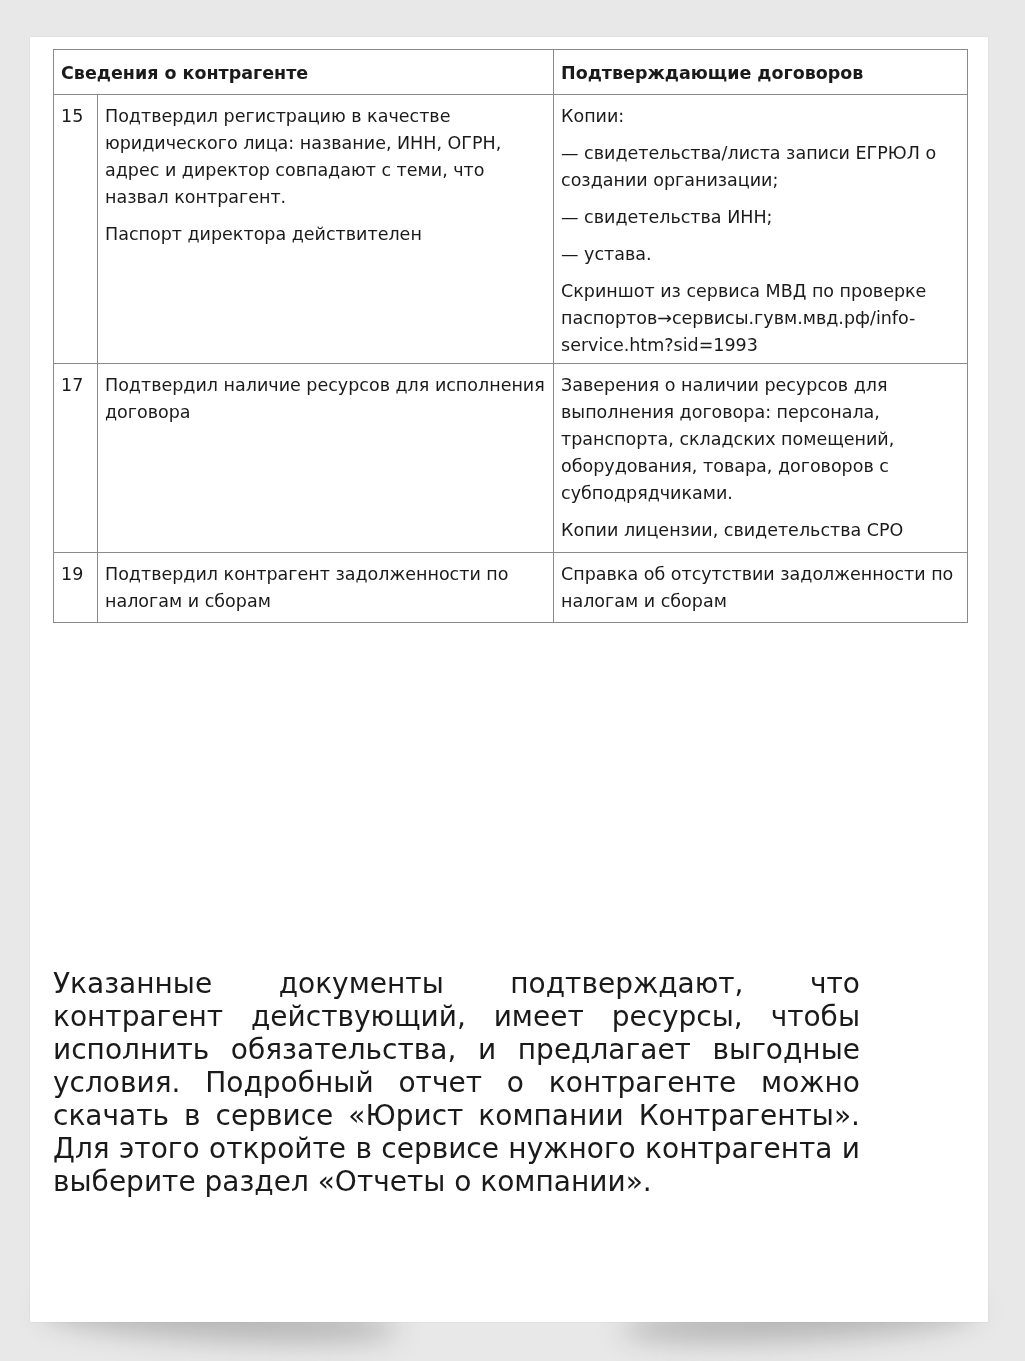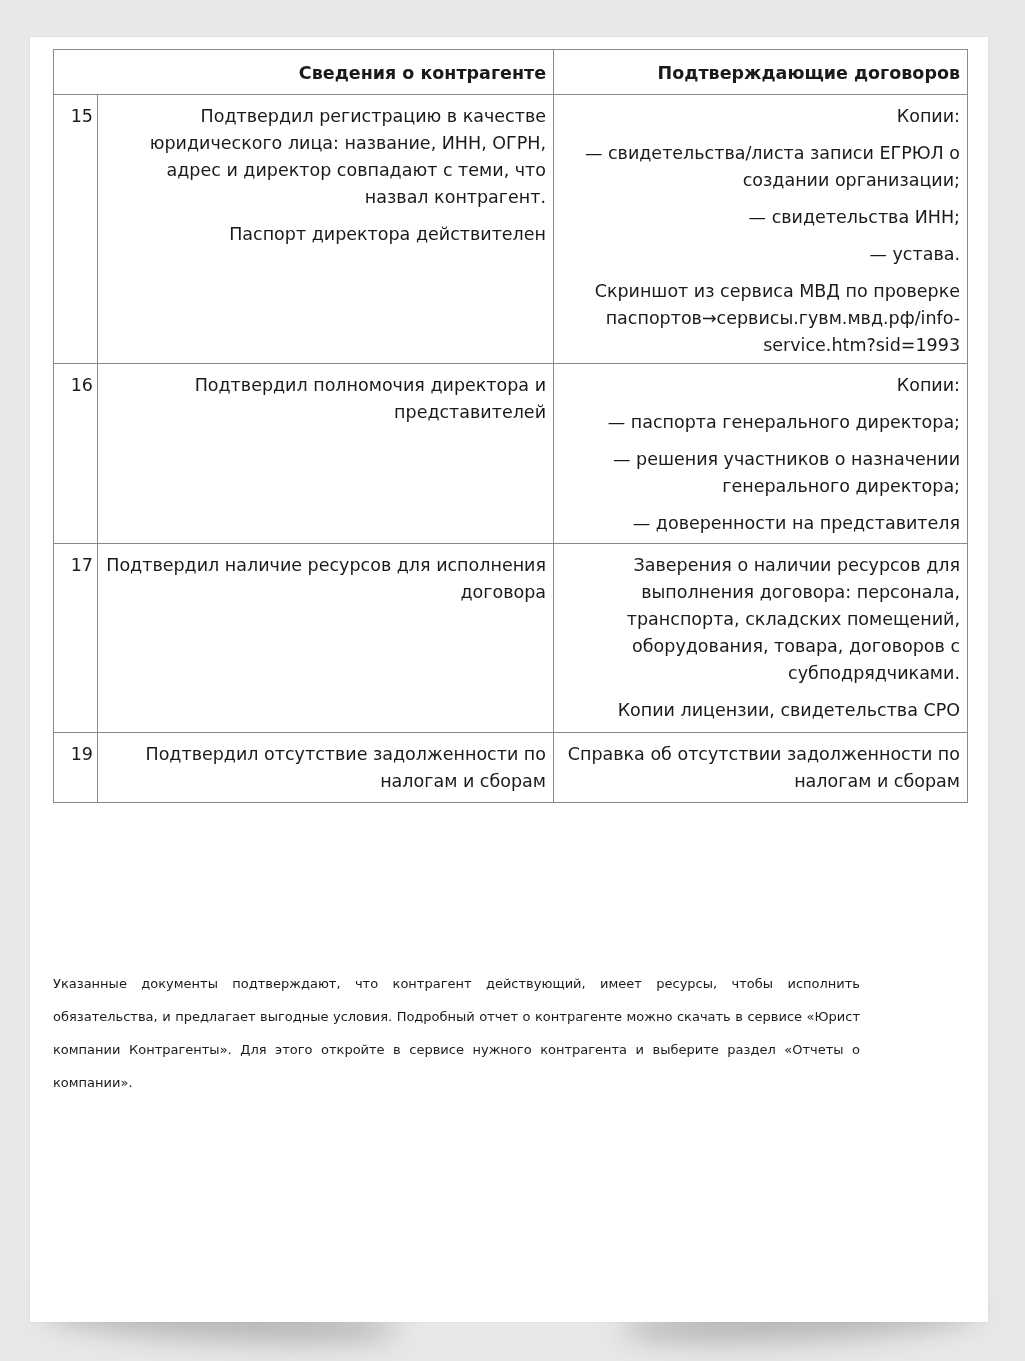--- a/index.html
+++ b/index.html
@@ -29,42 +29,42 @@
     width: 914px;
     border-collapse: collapse;
     table-layout: fixed;
     font-size: 17.5px;
     line-height: 27px;
   }
   table.docs td, table.docs th {
     border: 1.5px solid #8a8a8a;
     vertical-align: top;
     padding: 8px 7px 4px 7px;
-    text-align: right;
+    text-align: left;
   }
   table.docs th {
     font-weight: bold;
     padding: 10px 7px 7px 7px;
     font-size: 17.5px;
   }
   table.docs td.num { padding-left: 7px; padding-right: 4px; }
   col.c-num { width: 44px; }
   col.c-info { width: 456px; }
   col.c-docs { width: 414px; }
   .para { margin: 0 0 10px 0; }
   .para:last-child { margin-bottom: 0; }
   tr.r15 { height: 193px; }
   tr.r16 { height: 180px; }
   tr.r17 { height: 189px; }
   tr.r18 { height: 69px; }
   tr.r19 { height: 70px; }
   tr.r20 { height: 41px; }
   .body-text {
     position: absolute; left: 23px; top: 930px; width: 807px;
-    font-size: 13px; line-height: 33px;
+    font-size: 28px; line-height: 33px;
     text-align: justify;
     text-align-last: left;
     margin: 0;
   }
 </style>
 </head>
 <body>
 
 <div class="shadow-l"></div>
 <div class="shadow-r"></div>
@@ -90,46 +90,34 @@
           <p class="para">Паспорт директора действителен</p>
         </td>
         <td>
           <p class="para">Копии:</p>
           <p class="para">— свидетельства/листа записи ЕГРЮЛ о создании организации;</p>
           <p class="para">— свидетельства ИНН;</p>
           <p class="para">— устава.</p>
           <p class="para">Скриншот из сервиса МВД по проверке паспортов→сервисы.гувм.мвд.рф/info-service.htm?sid=1993</p>
         </td>
       </tr>
-      <tr class="r16">
-        <td class="num">16</td>
-        <td>
-          <p class="para">Подтвердил полномочия директора и представителей</p>
-        </td>
-        <td>
-          <p class="para">Копии:</p>
-          <p class="para">— паспорта генерального директора;</p>
-          <p class="para">— решения участников о назначении генерального директора;</p>
-          <p class="para">— доверенности на представителя</p>
-        </td>
-      </tr>
       <tr class="r17">
         <td class="num">17</td>
         <td>
           <p class="para">Подтвердил наличие ресурсов для исполнения договора</p>
         </td>
         <td>
           <p class="para">Заверения о наличии ресурсов для выполнения договора: персонала, транспорта, складских помещений, оборудования, товара, договоров с субподрядчиками.</p>
           <p class="para">Копии лицензии, свидетельства СРО</p>
         </td>
       </tr>
       <tr class="r19">
         <td class="num">19</td>
         <td>
-          <p class="para">Подтвердил отсутствие задолженности по налогам и сборам</p>
+          <p class="para">Подтвердил контрагент задолженности по налогам и сборам</p>
         </td>
         <td>
           <p class="para">Справка об отсутствии задолженности по налогам и сборам</p>
         </td>
       </tr>
     </tbody>
   </table>
 
   <p class="body-text">Указанные документы подтверждают, что контрагент действующий, имеет ресурсы, чтобы исполнить обязательства, и предлагает выгодные условия. Подробный отчет о контрагенте можно скачать в сервисе «Юрист компании Контрагенты». Для этого откройте в сервисе нужного контрагента и выберите раздел «Отчеты о компании».</p>
 </div>

